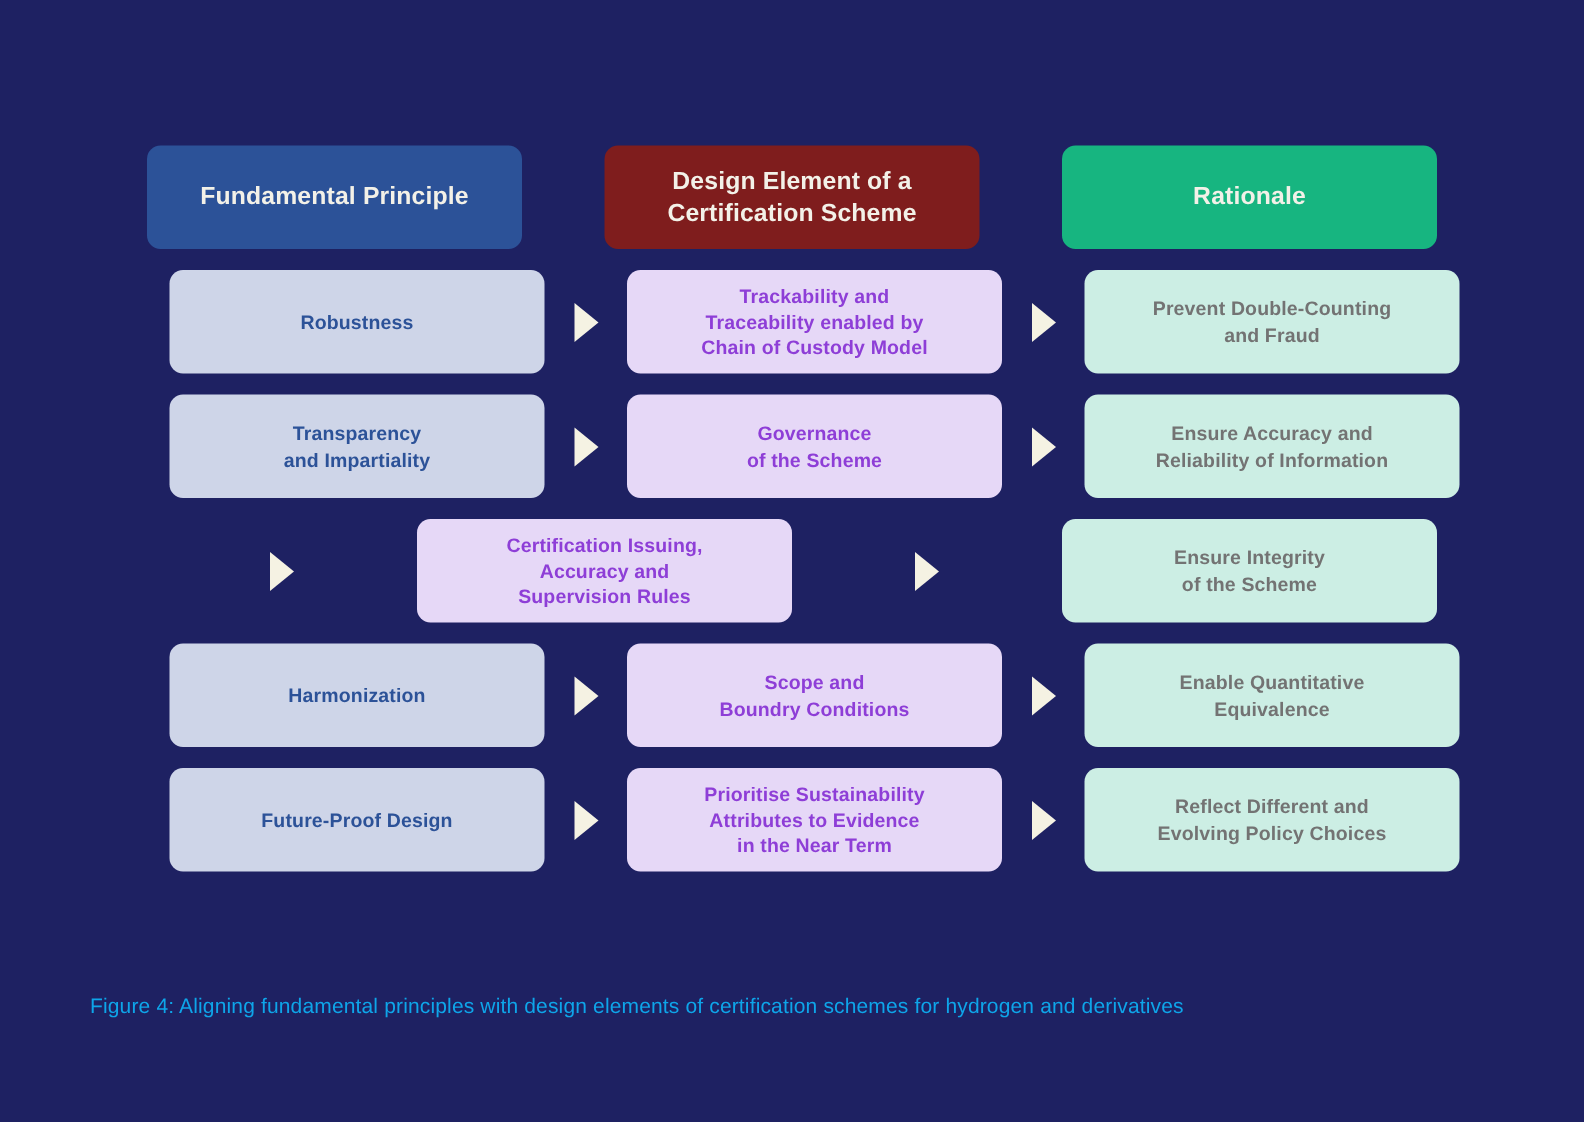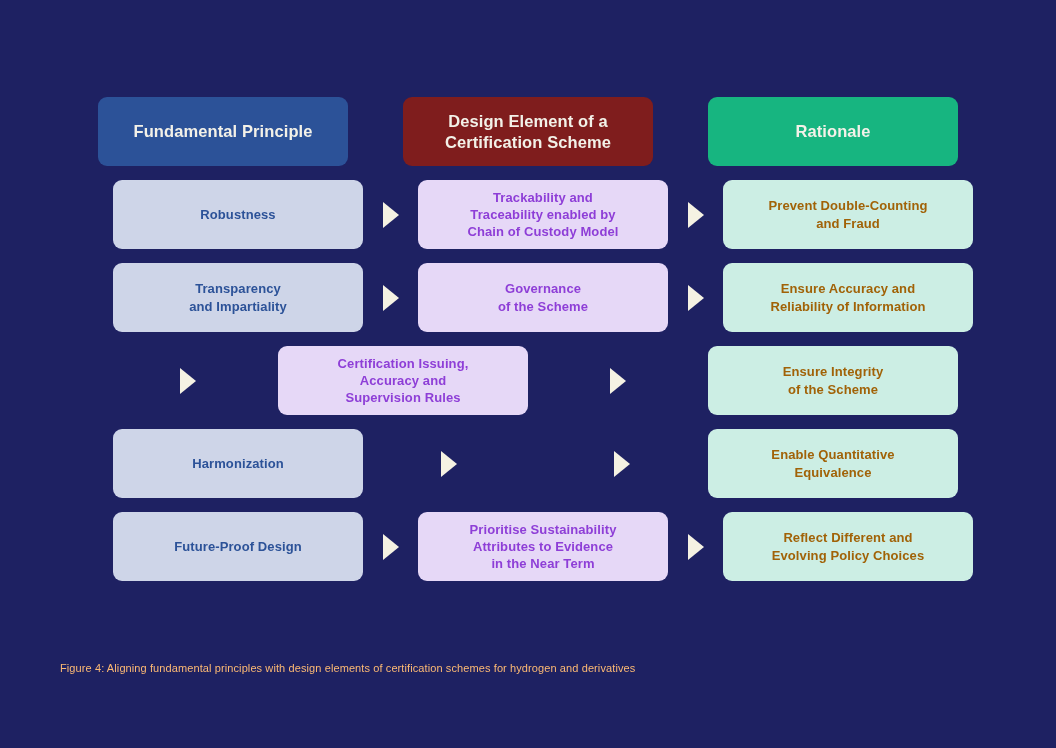--- a/index.html
+++ b/index.html
@@ -81,21 +81,21 @@
     margin-left: 15px;
   }
   .cell-principle .cell-text { color: #2c5298; }
   .cell-design {
     background: #e6d8f7;
   }
   .cell-design .cell-text { color: #8e3ed7; }
   .cell-rationale {
     background: #cceee4;
   }
-  .cell-rationale .cell-text { color: #a16207; }
+  .cell-rationale .cell-text { color: #737373; }
 
   
   .arrow-gap {
     flex: 1 1 auto;
     display: flex;
     align-items: center;
     justify-content: center;
     min-width: 55px;
   }
   .arrow-gap.empty {
@@ -109,23 +109,23 @@
     border-bottom: 13px solid transparent;
     border-left: 16px solid #f5f2e3;
   }
 
   
   .caption {
     position: absolute;
     left: 60px;
     top: 661px;
     width: 940px;
-    font-size: 11px;
+    font-size: 14px;
     font-weight: normal;
-    color: #fdba74;
+    color: #0ea5e9;
     letter-spacing: 0.1px;
     line-height: 1.3;
     font-family: "Liberation Sans", sans-serif;
   }
 </style>
 </head>
 <body>
 
 <div class="figure-wrap">
 
@@ -226,20 +226,26 @@
 
     <div class="matrix-row body-row">
       <div class="col-cell cell-principle">
         <div class="cell-text">
           <span>Harmonization</span>
         </div>
       </div>
       <div class="arrow-gap">
         <span class="arrow-glyph"></span>
       </div>
+      <div class="col-cell cell-design">
+        <div class="cell-text">
+          <span>Scope and</span><br>
+          <span>Boundry Conditions</span>
+        </div>
+      </div>
       <div class="arrow-gap">
         <span class="arrow-glyph"></span>
       </div>
       <div class="col-cell cell-rationale">
         <div class="cell-text">
           <span>Enable Quantitative</span><br>
           <span>Equivalence</span>
         </div>
       </div>
     </div>

